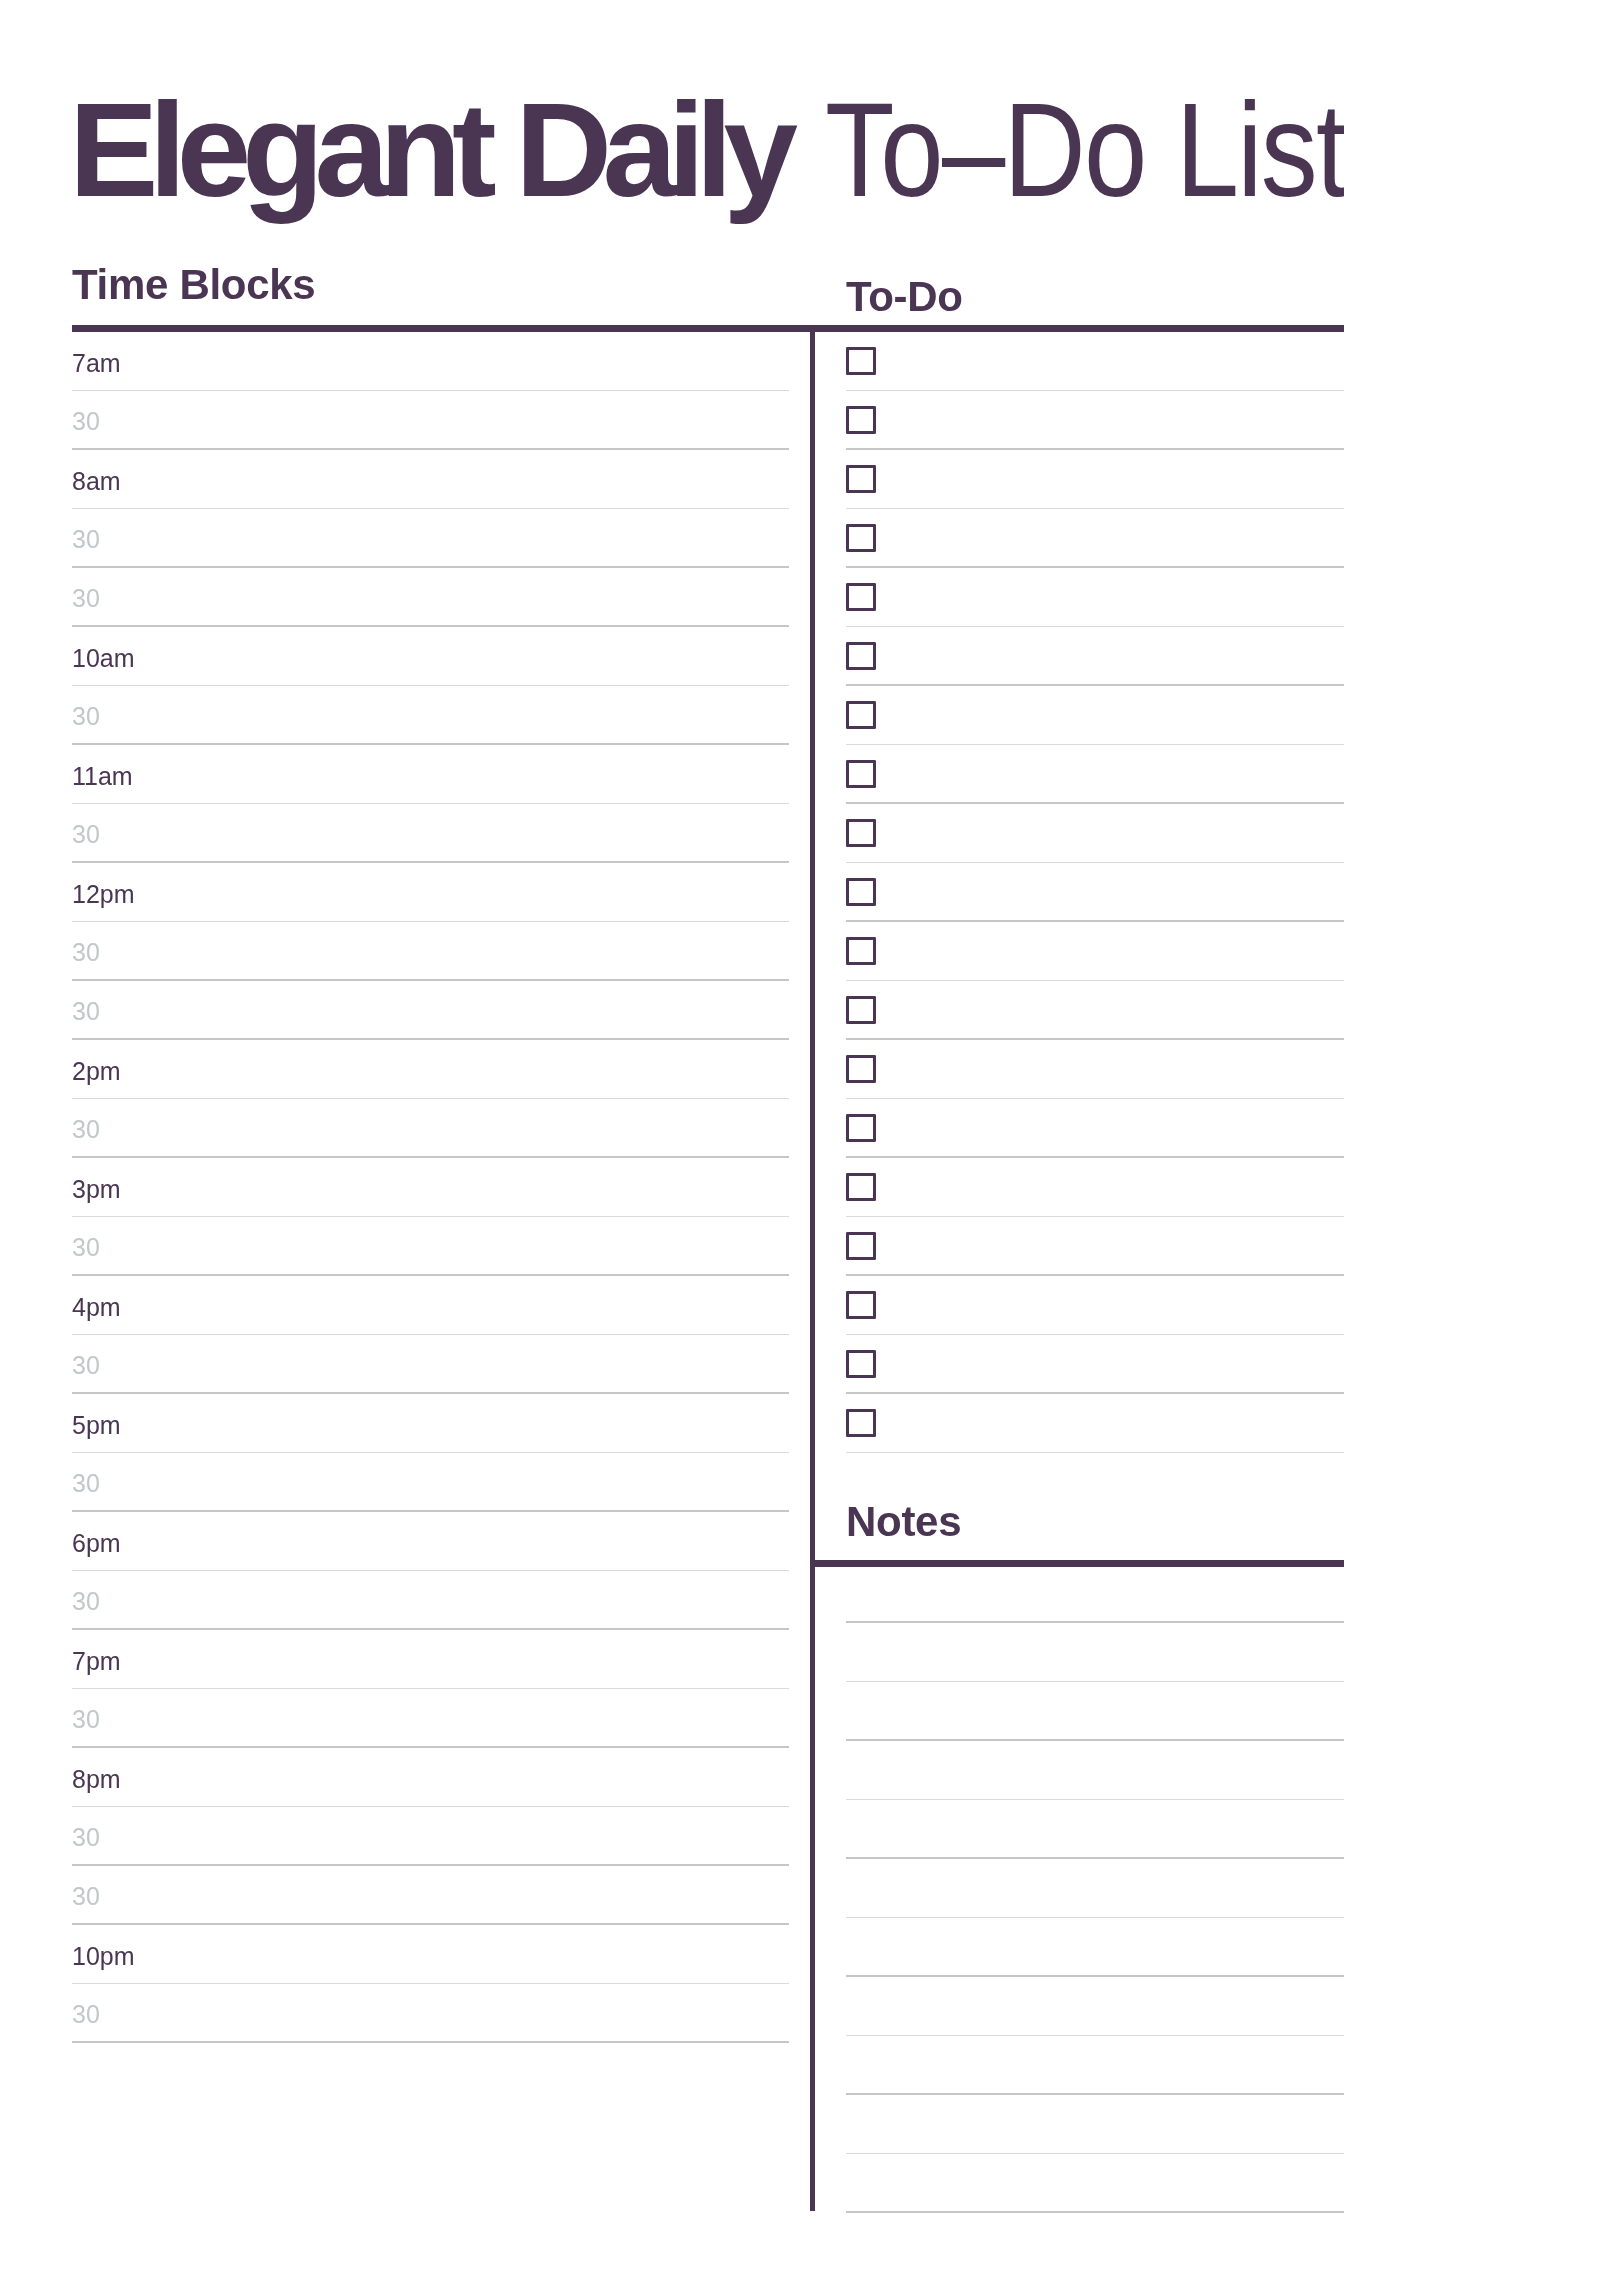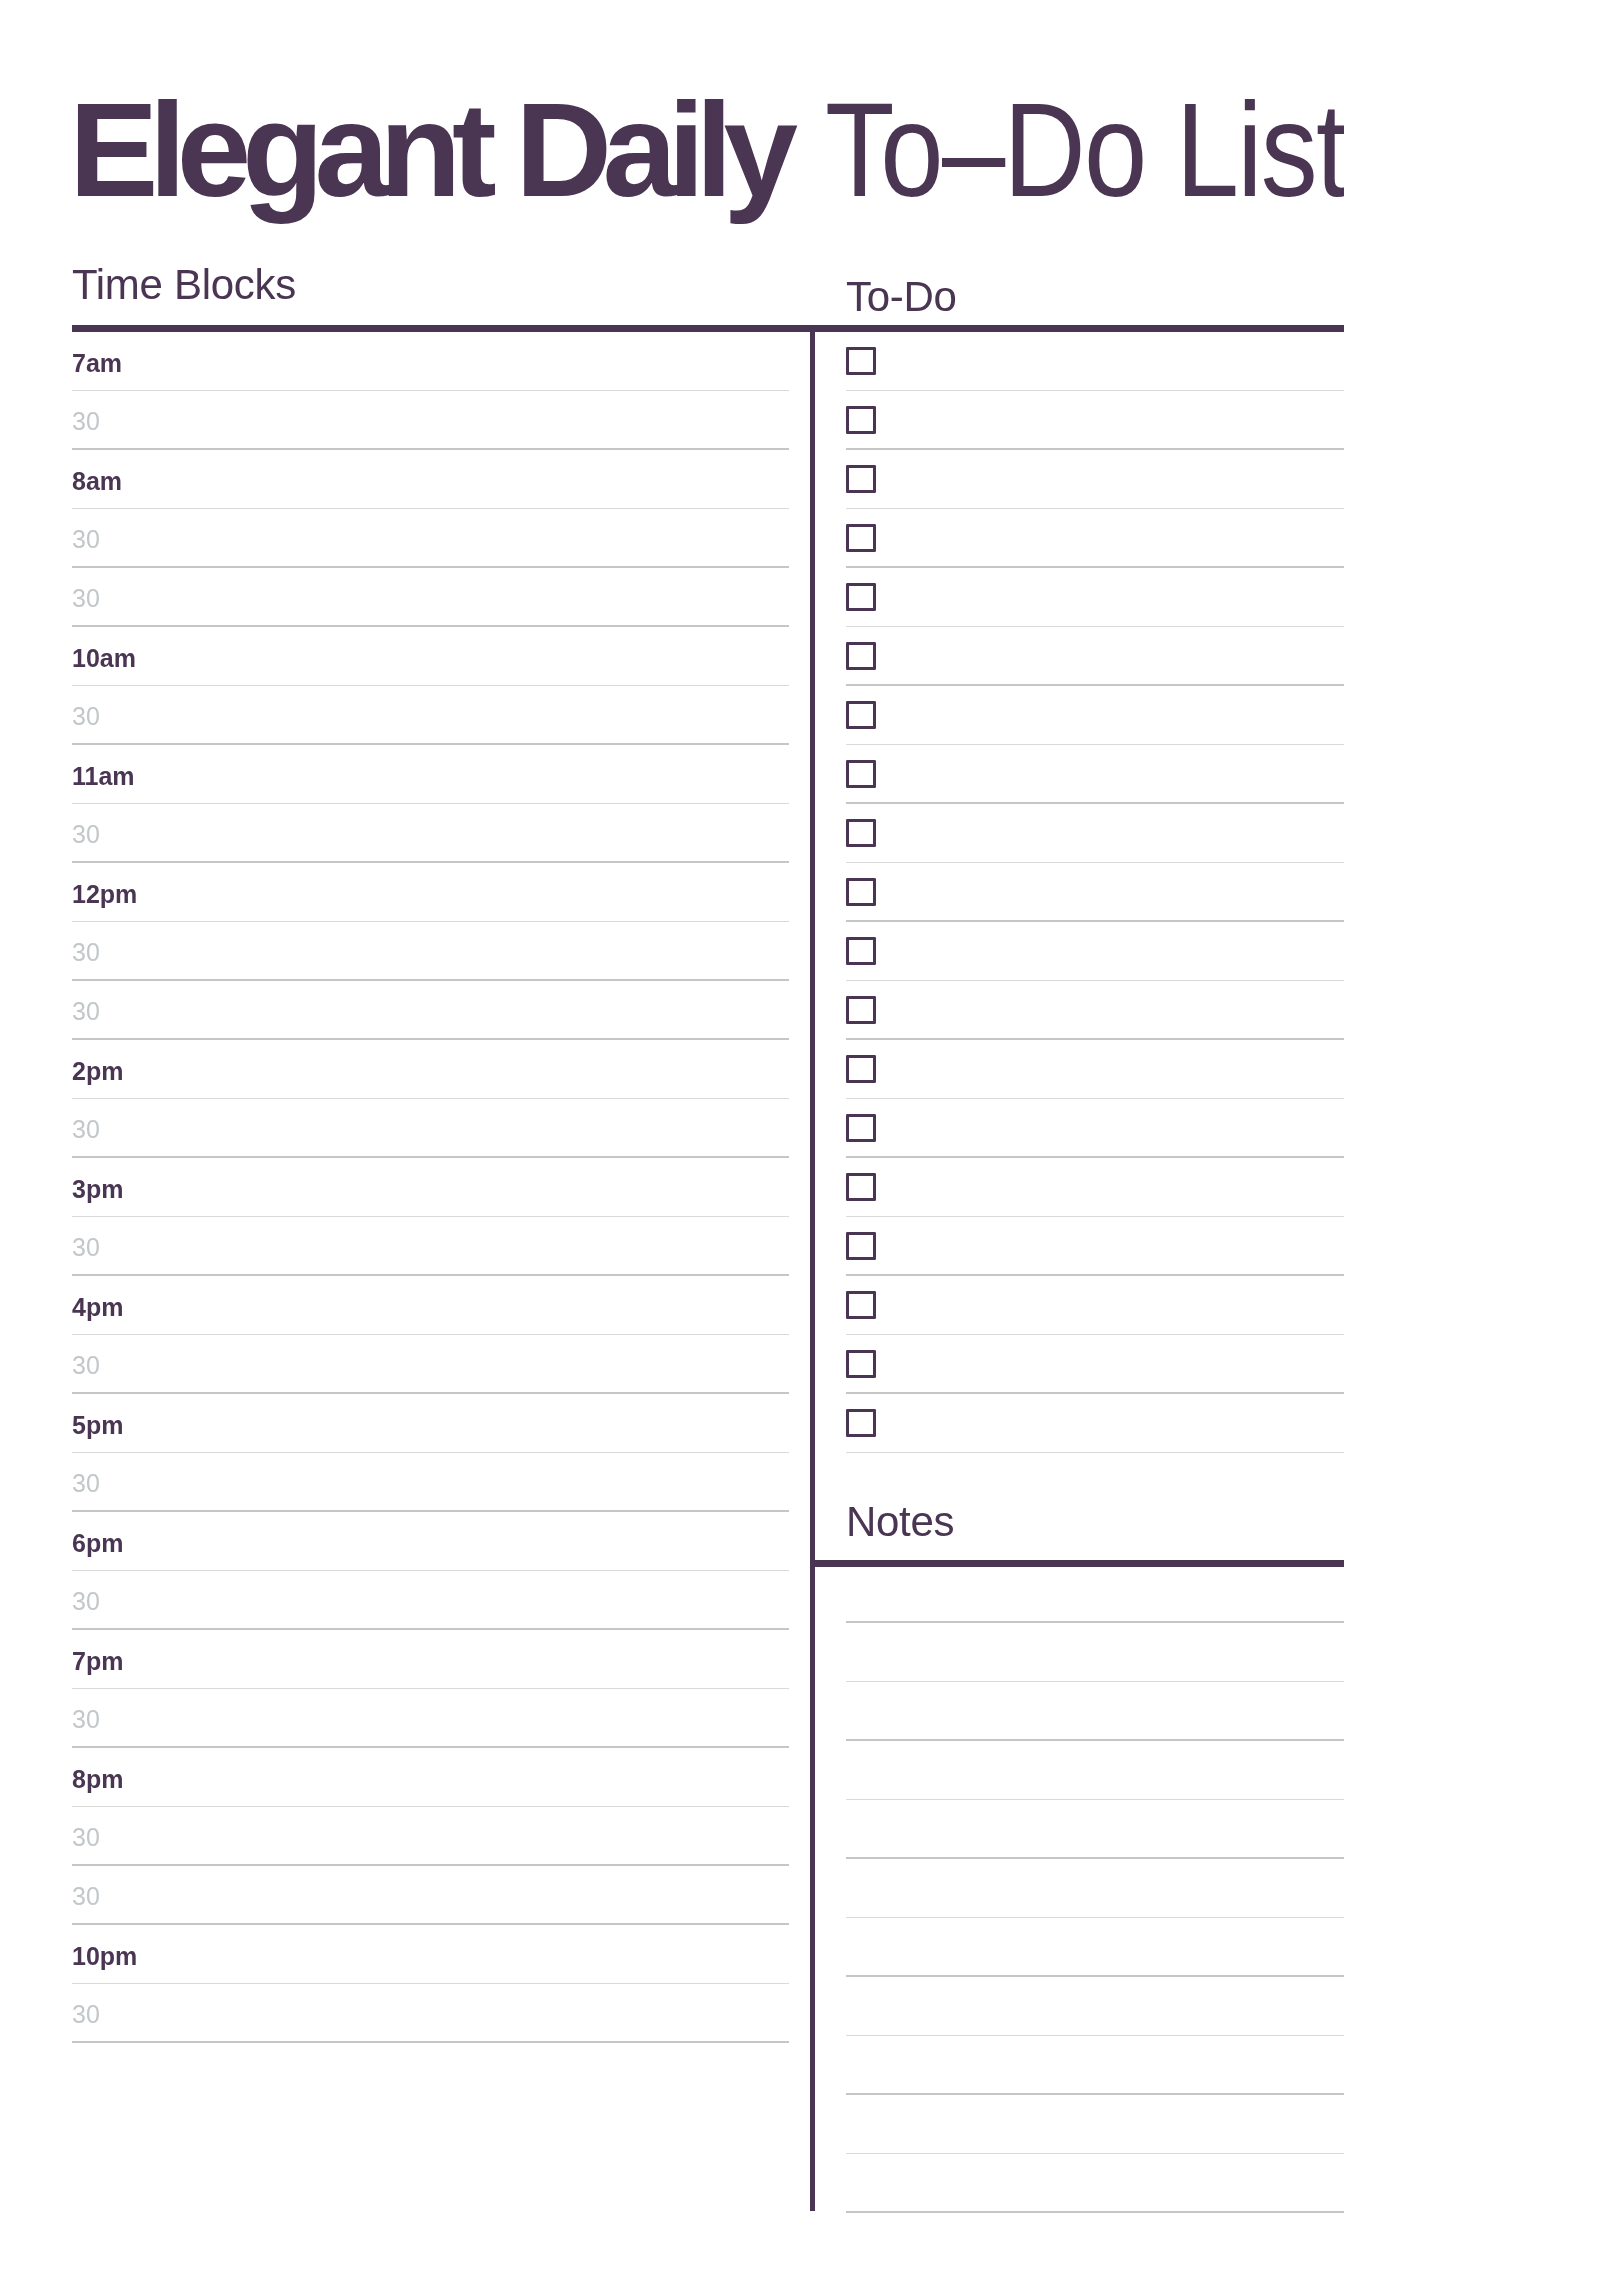--- a/index.html
+++ b/index.html
@@ -31,21 +31,21 @@
     display:inline-block;
     font-weight:400;
     letter-spacing:-0.015em;
     transform:scaleX(0.85);
     transform-origin:left bottom;
     margin-left:36px;
   }
   
   .col-heading{
     position:absolute;
-    font-size:42px;font-weight:400;line-height:1;
+    font-size:42px;font-weight:700;line-height:1;
     letter-spacing:-0.3px;color:var(--purple);
     white-space:nowrap;
   }
   #tb-heading{left:72px;top:264px;}
   #todo-heading{left:846px;top:276px;}
   #notes-heading{left:846px;top:1501px;}
   
   .rule{position:absolute;height:6.5px;background:var(--purple);}
   #tb-rule{left:72px;top:325px;width:738px;}
   #todo-rule{left:810px;top:325px;width:742px;}
@@ -56,21 +56,21 @@
   #todo-rows{position:absolute;left:846px;top:332px;width:706px;}
   #notes-lines{position:absolute;left:846px;top:1564px;width:706px;}
   .grid-row{height:59px;}
   .line-thin{border-bottom:1.3px solid var(--thin);}
   .line-thick{border-bottom:2.6px solid var(--thick);}
   .time-row{
     display:flex;align-items:flex-end;
     padding-bottom:13.7px;
   }
   .time-label{
-    font-size:25px;line-height:1;font-weight:700;color:var(--purple);
+    font-size:25px;line-height:1;font-weight:400;color:var(--purple);
   }
   .time-label.muted{color:var(--muted);font-weight:400;}
   .todo-row{display:flex;align-items:center;}
   .checkbox{
     width:29.5px;height:28px;
     border:3.9px solid var(--purple);
     background:#ffffff;
     border-radius:1.3px;
   }
 </style>

